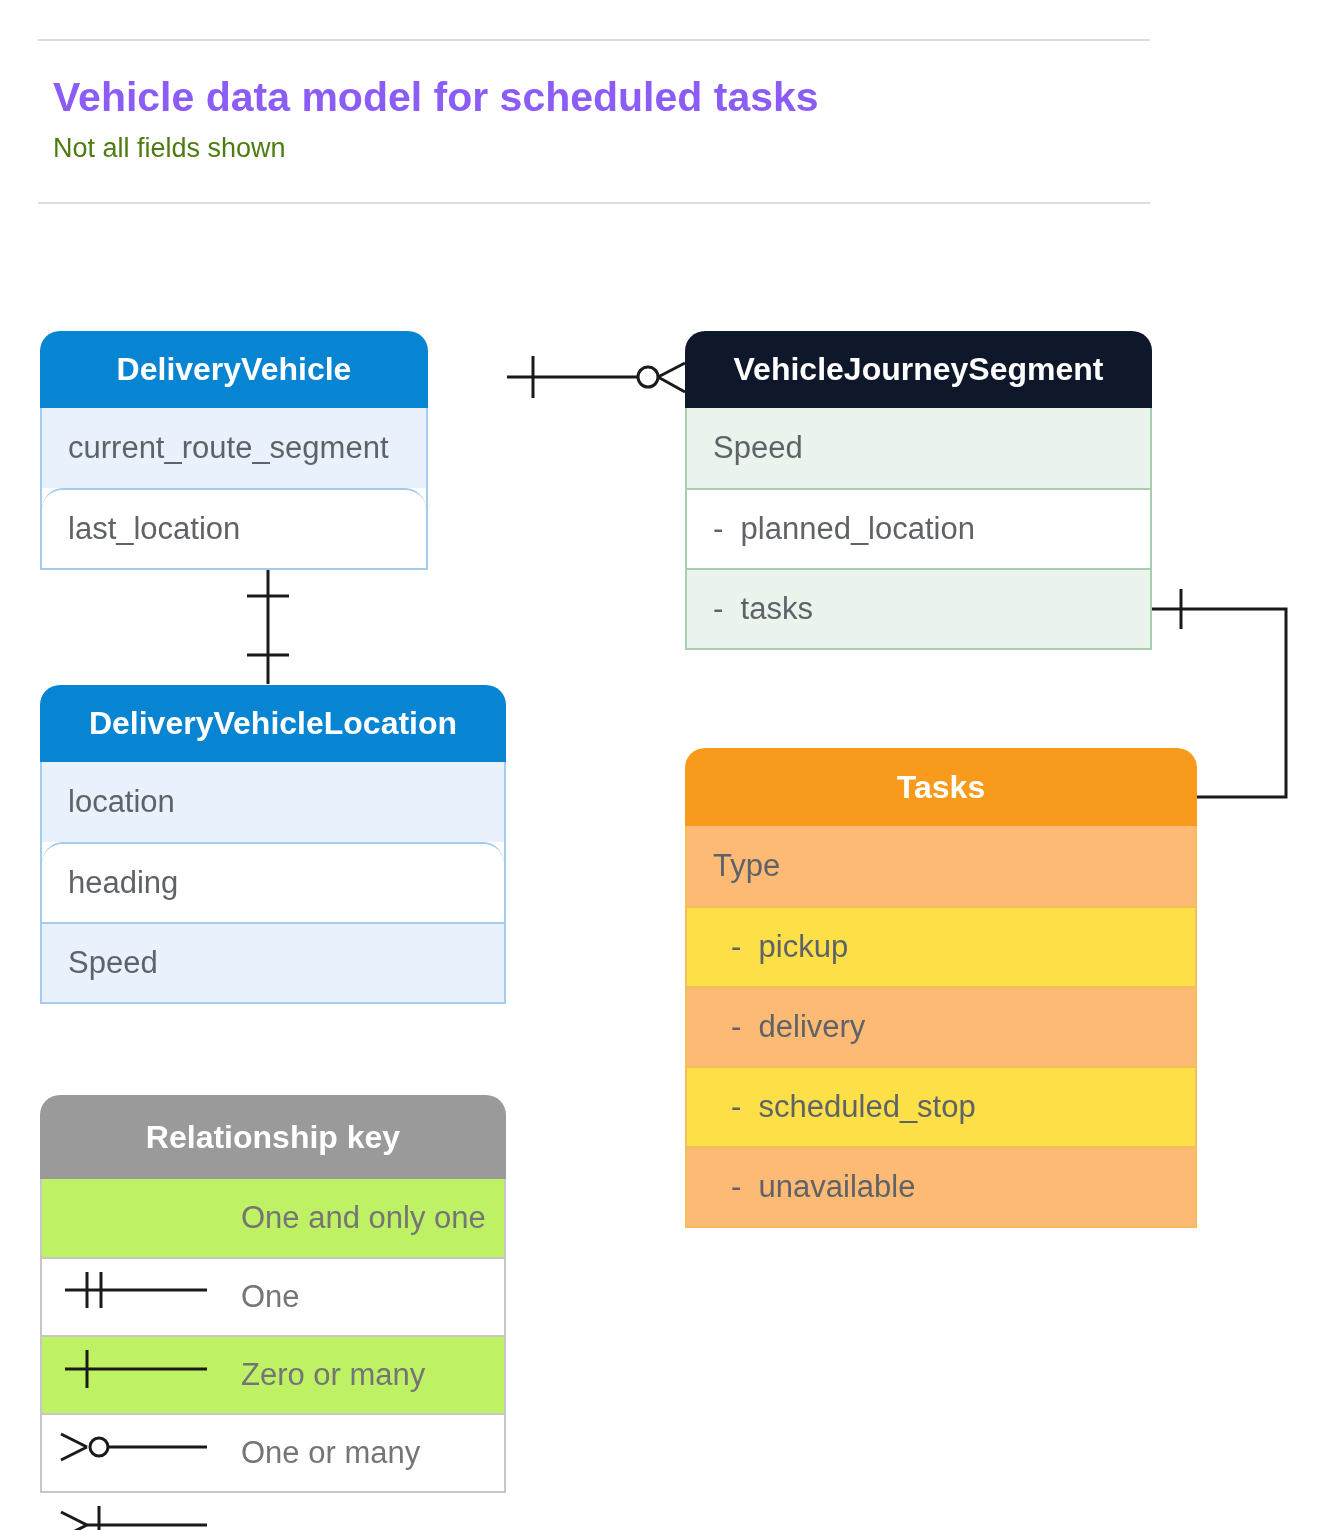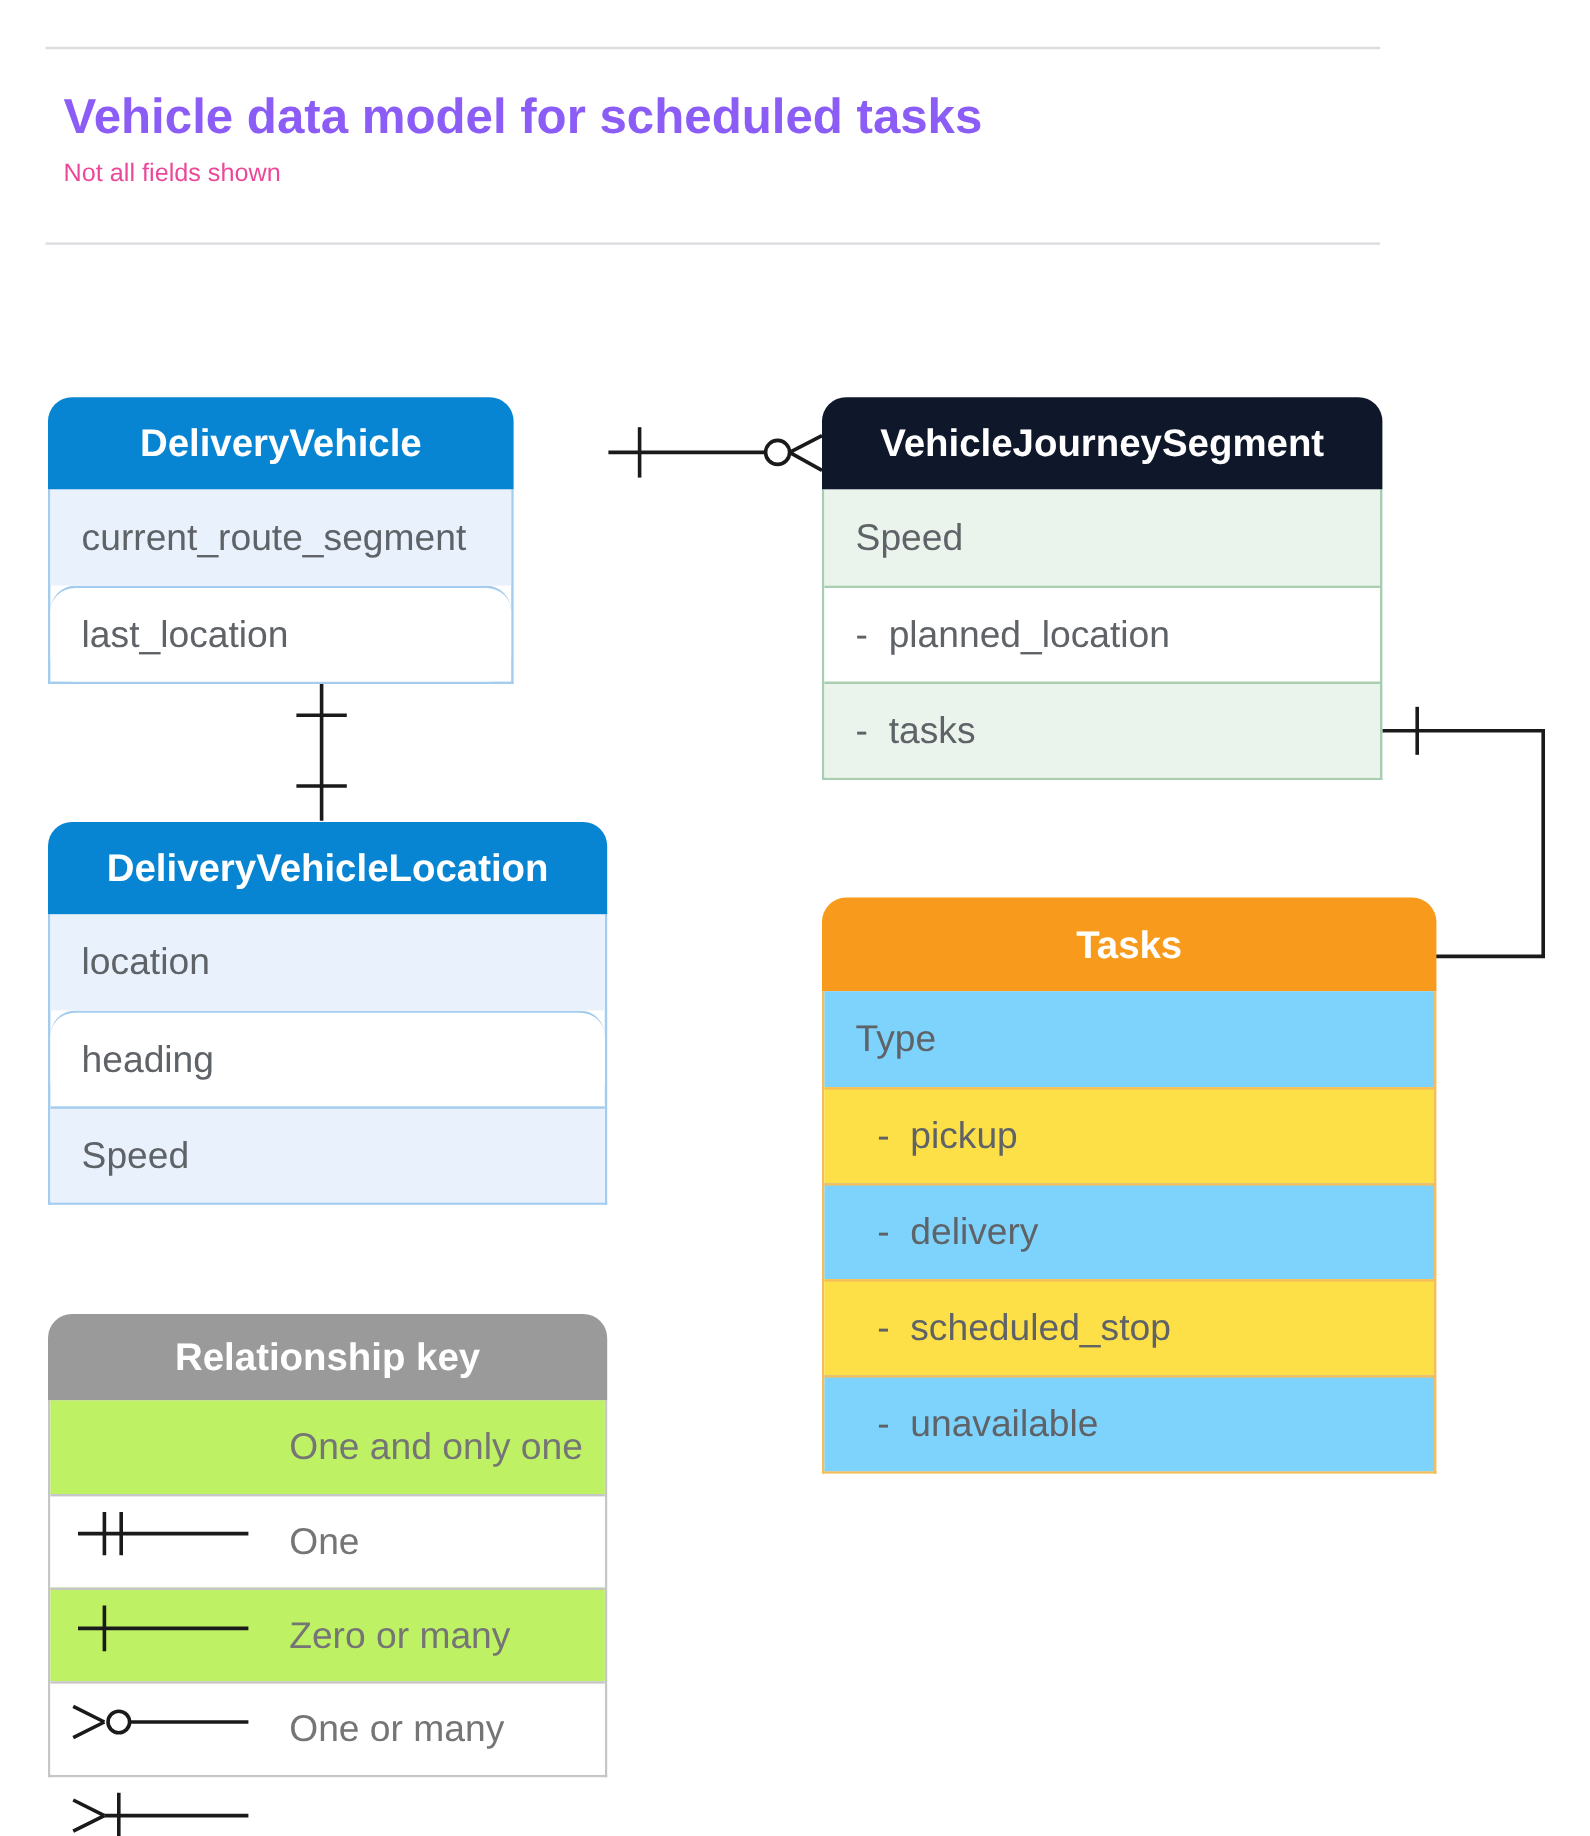--- a/index.html
+++ b/index.html
@@ -5,21 +5,21 @@
   html,body { margin:0; padding:0; background:#ffffff; }
   .canvas {
     position:relative; width:1325px; height:1530px; background:#ffffff;
     font-family:"Liberation Sans", sans-serif; overflow:hidden;
   }
   .hr { position:absolute; left:38px; width:1112px; height:2px; background:#DADCE0; }
   .page-title {
     position:absolute; left:53px; top:74px; font-size:41px; font-weight:700;
     color:#8b5cf6; letter-spacing:0;
   }
-  .page-subtitle { position:absolute; left:53px; top:133px; font-size:21px; color:#ec4899; }
+  .page-subtitle { position:absolute; left:53px; top:133px; font-size:27px; color:#4d7c0f; }
 
   .entity { position:absolute; z-index:2; }
   .entity-header {
     border-radius:20px 20px 0 0; color:#ffffff; font-weight:700; font-size:32px;
     display:flex; align-items:center; justify-content:center; height:77px;
   }
   .entity-body { border-style:solid; border-width:0 2px 2px 2px; box-sizing:border-box; }
   .row {
     height:80px; box-sizing:border-box; display:flex; align-items:center;
     padding-left:26px; font-size:31px; color:#5F6368; white-space:pre;
@@ -38,25 +38,25 @@
   .green .entity-header { background:#0f172a; }
   .green .entity-body   { border-color:#A8CEB1; }
   .green .row + .row    { border-top-color:#A8CEB1; }
   .green .row.alt       { background:#EAF3EC; }
   .green .row.plain     { background:#ffffff; }
 
   
   .orange .entity-header { background:#F89B1C; }
   .orange .entity-body   { border-color:#F5BD59; }
   .orange .row + .row    { border-top-color:#F5BD59; }
-  .orange .row.alt       { background:#7dd3fc; }
+  .orange .row.alt       { background:#fdba74; }
   .orange .row.plain     { background:#fde047; }
 
   
-  .gray  .entity-header { background:#9A9A9A; height:72px; }
+  .gray  .entity-header { background:#9A9A9A; height:84px; }
   .gray  .entity-body   { border-color:#C6C6C6; }
   .gray  .row + .row    { border-top-color:#C6C6C6; }
   .gray  .row.alt       { background:#bef264; }
   .gray  .row.plain     { background:#ffffff; }
 
   .key-row { height:78px; padding-left:15px; color:#757575; }
   .key-symbol { width:160px; height:48px; flex:0 0 160px; margin-right:24px; }
   .key-symbol svg { display:block; }
 
   .connector-layer { position:absolute; left:0; top:0; z-index:1; pointer-events:none; }

